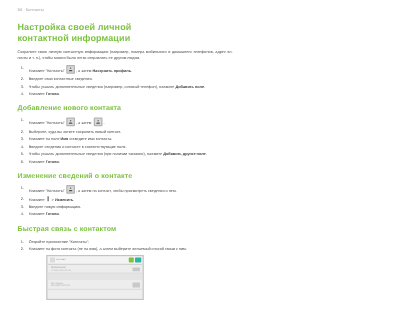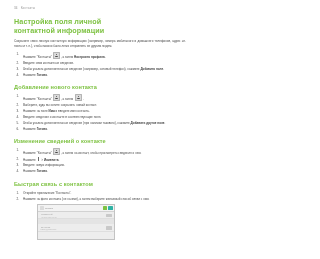--- a/index.html
+++ b/index.html
@@ -228,21 +228,21 @@
 </head>
 <body>
 
 <div class="page">
 
   <div class="running-head">
     <span class="folio">34</span>
     <span class="chapter">Контакты</span>
   </div>
 
-  <h1 class="doc-title">Настройка поля личной контактной информации</h1>
+  <h1 class="doc-title">Настройка своей личной контактной информации</h1>
 
   <p class="intro">Сохраните свою личную контактную информацию (например, номера мобильного и домашнего телефонов, адрес эл. почты и т. п.), чтобы можно было легко отправлять ее другим людям.</p>
 
   <ol class="steps">
     <li>
       <span class="step-text">Нажмите "Контакты"</span><span class="inline-icon"></span><span class="step-text">, а затем </span><b>Настроить профиль</b><span class="step-text">.</span>
     </li>
     <li>
       <span class="step-text">Введите свои контактные сведения.</span>
     </li>

